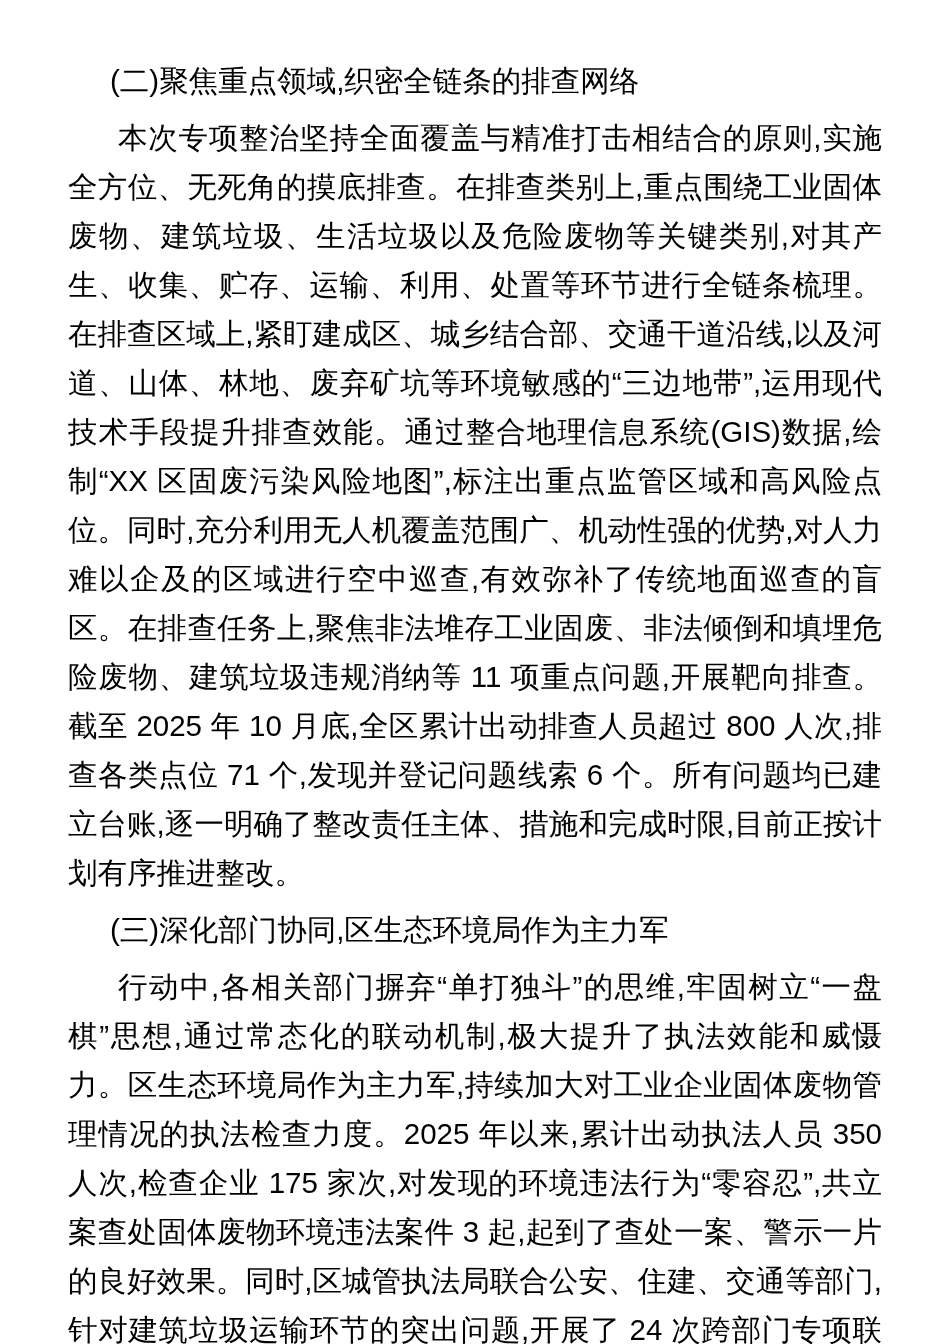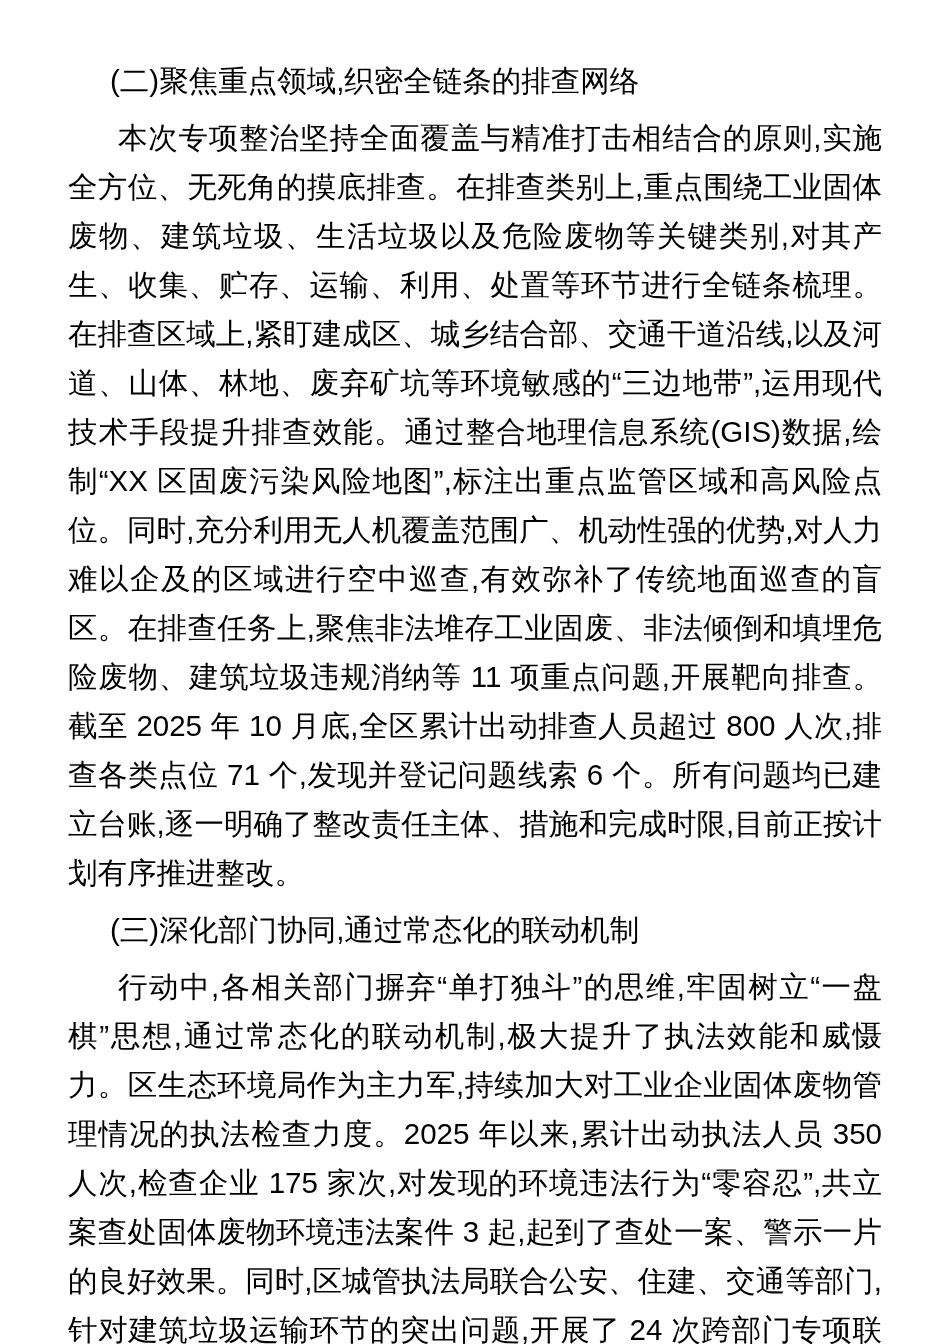--- a/index.html
+++ b/index.html
@@ -52,18 +52,18 @@
 </head>
 <body>
 
 <div id="page">
   <div class="doc-body">
 
     <div class="heading">(二)聚焦重点领域,织密全链条的排查网络</div>
 
     <div class="para indent">本次专项整治坚持全面覆盖与精准打击相结合的原则,实施全方位、无死角的摸底排查。在排查类别上,重点围绕工业固体废物、建筑垃圾、生活垃圾以及危险废物等关键类别,对其产生、收集、贮存、运输、利用、处置等环节进行全链条梳理。在排查区域上,紧盯建成区、城乡结合部、交通干道沿线,以及河道、山体、林地、废弃矿坑等环境敏感的“三边地带”,运用现代技术手段提升排查效能。通过整合地理信息系统(GIS)数据,绘制“XX 区固废污染风险地图”,标注出重点监管区域和高风险点位。同时,充分利用无人机覆盖范围广、机动性强的优势,对人力难以企及的区域进行空中巡查,有效弥补了传统地面巡查的盲区。在排查任务上,聚焦非法堆存工业固废、非法倾倒和填埋危险废物、建筑垃圾违规消纳等 11 项重点问题,开展靶向排查。截至 2025 年 10 月底,全区累计出动排查人员超过 800 人次,排查各类点位 71 个,发现并登记问题线索 6 个。所有问题均已建立台账,逐一明确了整改责任主体、措施和完成时限,目前正按计划有序推进整改。</div>
 
-    <div class="heading">(三)深化部门协同,通过常态化的联动机制</div>
+    <div class="heading">(三)深化部门协同,区生态环境局作为主力军</div>
 
     <div class="para indent">行动中,各相关部门摒弃“单打独斗”的思维,牢固树立“一盘棋”思想,通过常态化的联动机制,极大提升了执法效能和威慑力。区生态环境局作为主力军,持续加大对工业企业固体废物管理情况的执法检查力度。2025 年以来,累计出动执法人员 350 人次,检查企业 175 家次,对发现的环境违法行为“零容忍”,共立案查处固体废物环境违法案件 3 起,起到了查处一案、警示一片的良好效果。同时,区城管执法局联合公安、住建、交通等部门,针对建筑垃圾运输环节的突出问题,开展了 24 次跨部门专项联合检查。通过在主要路段设卡盘查、对重点工地进行突击检查等方式,依法查处建筑垃圾运输车辆未密闭运输、沿途撒漏造成的扬尘污染案件 159 起,查处未经核准擅自处置及随意倾倒</div>
 
   </div>
 </div>
 
 </body></html>

